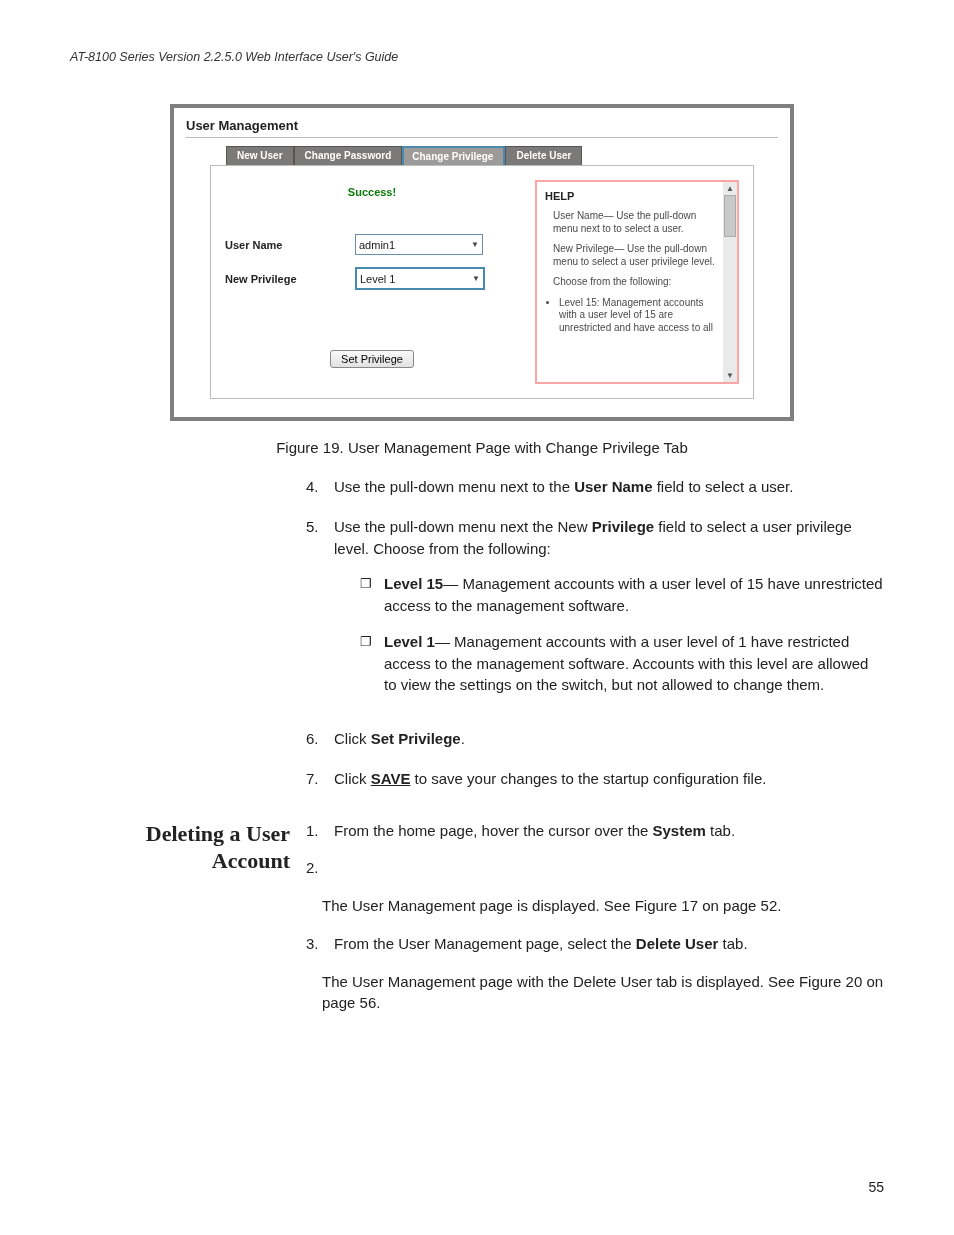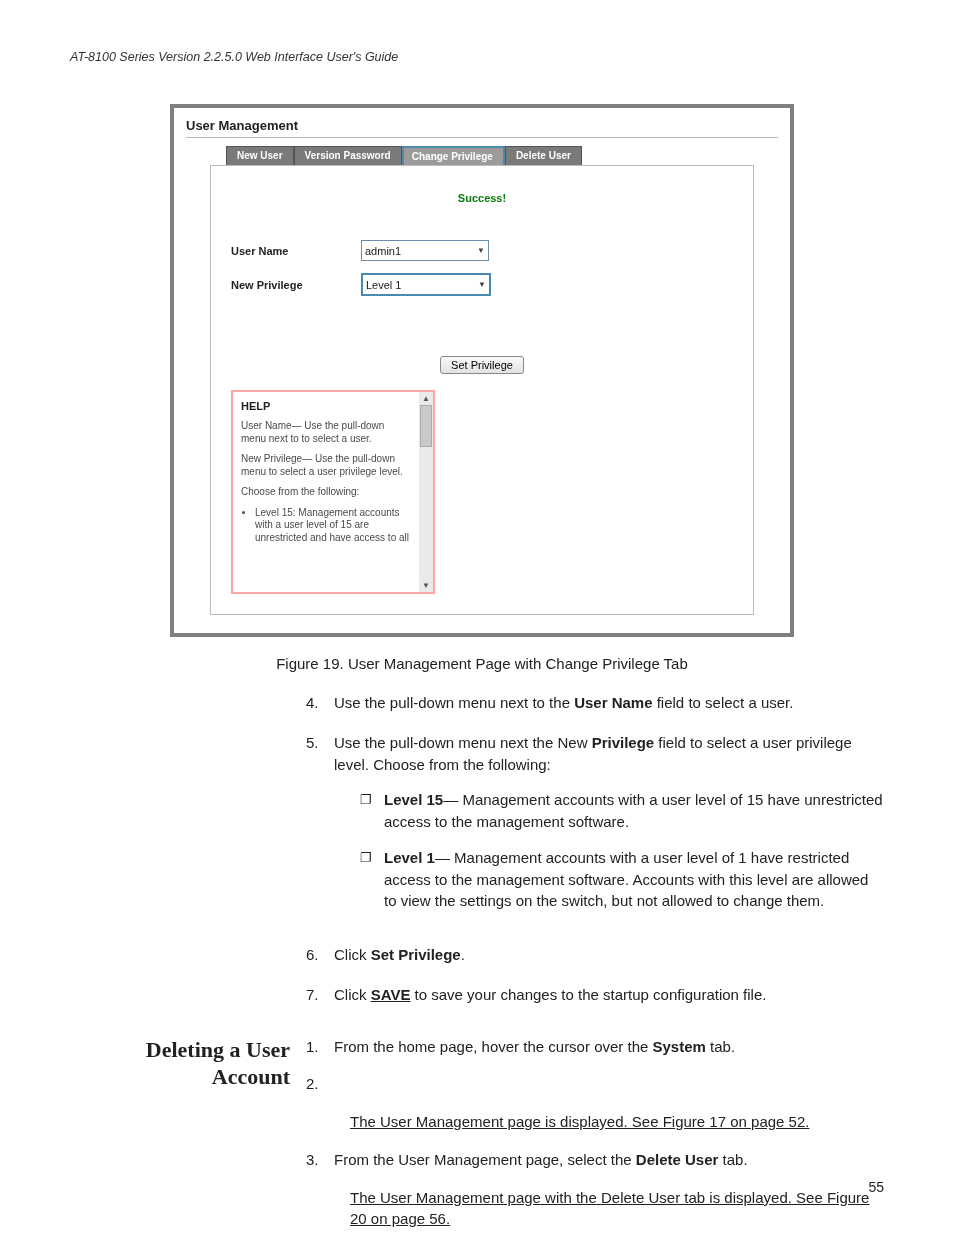--- a/index.html
+++ b/index.html
@@ -60,24 +60,23 @@
 }
 .tab.active {
   background: #9d9b99;
   border: 2px solid #4a89b0;
   border-bottom: none;
   padding-left: 8px;
 }
 .panel {
   border: 1px solid #bcbcbc;
   margin: 0 24px;
-  padding: 20px;
+  padding: 14px;
   display: flex;
   gap: 16px;
-  flex-direction: column;
 }
 .panel-left {
   flex: 1;
 }
 .success {
   color: #0a7a0a;
   font-weight: bold;
   font-size: 11px;
   text-align: center;
   margin: 6px 0 36px 0;
@@ -153,21 +152,21 @@
   background: #c9c9c9;
   border: 1px solid #aaa;
   margin-top: 2px;
 }
 .helpbox .h {
   font-weight: bold;
   font-size: 11px;
   margin-bottom: 8px;
   color: #222;
 }
-.helpbox p { margin: 0 0 8px 0; line-height: 1.25; }
+.helpbox p { margin: 0 0 8px 8px; line-height: 1.25; }
 .helpbox ul { margin: 2px 0 0 14px; padding: 0; }
 .helpbox li { margin: 0; line-height: 1.25; }
 
 .figure-caption {
   text-align: center;
   font-size: 15px;
   margin: 18px 0 20px 0;
 }
 
 
@@ -230,22 +229,21 @@
 }
 .section-body ol > li {
   display: flex;
   margin-bottom: 16px;
 }
 .section-body ol > li .num {
   width: 28px;
   flex-shrink: 0;
 }
 .section-body .note {
-  margin: 0 0 16px 44px;
-  text-decoration: underline;
+  margin: 0 0 16px 16px;
 }
 .page-num {
   position: absolute;
   bottom: 40px;
   right: 70px;
   font-size: 14px;
 }
 b { font-weight: bold; }
 .u { text-decoration: underline; }
 </style>
@@ -255,21 +253,21 @@
 <div class="page">
 
   <div class="running-header">AT-8100 Series Version 2.2.5.0 Web Interface User's Guide</div>
 
   <div class="figure-wrap">
     <div class="shot">
       <div class="title">User Management</div>
       <hr>
       <div class="tabs">
         <div class="tab">New User</div>
-        <div class="tab">Version Password</div>
+        <div class="tab">Change Password</div>
         <div class="tab active">Change Privilege</div>
         <div class="tab">Delete User</div>
       </div>
       <div class="panel">
         <div class="panel-left">
           <div class="success">Success!</div>
 
           <div class="frow">
             <label>User Name</label>
             <div class="select">

